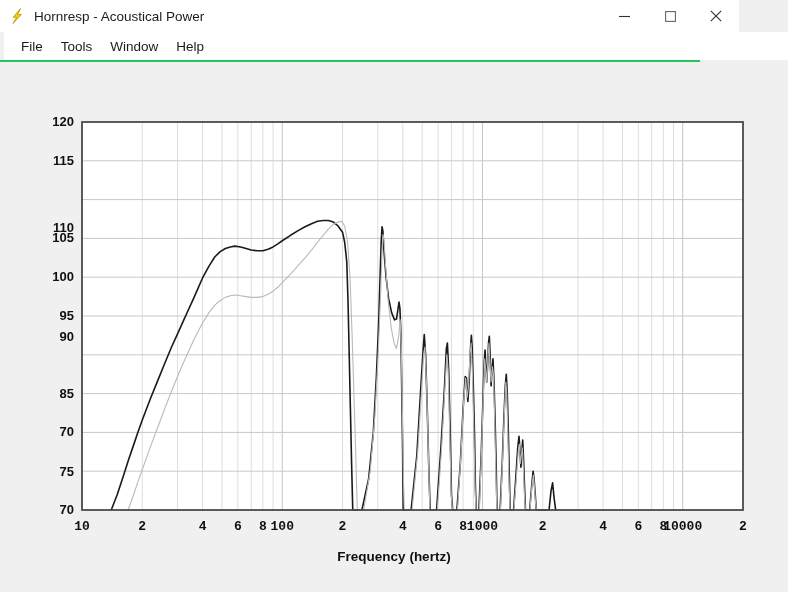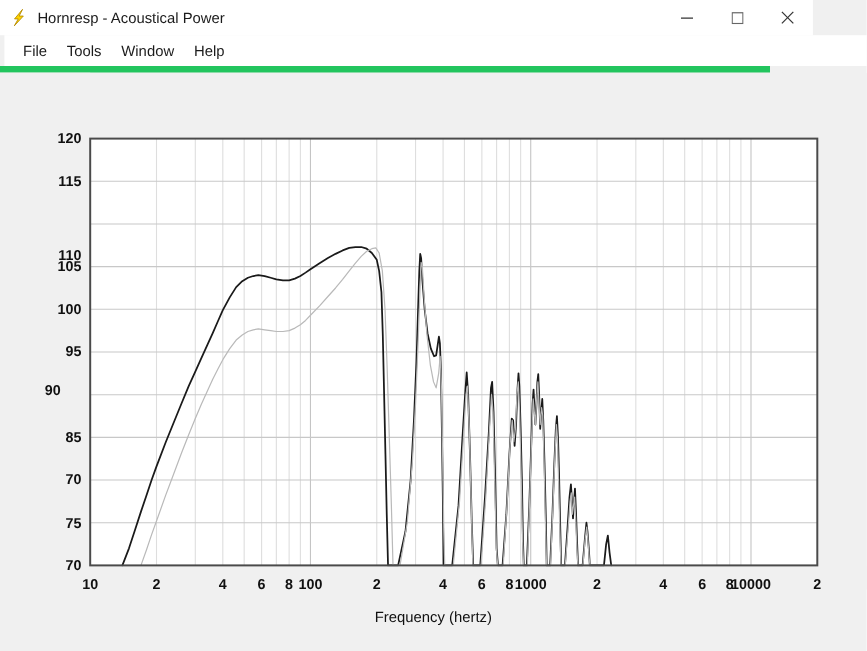--- a/index.html
+++ b/index.html
@@ -40,41 +40,41 @@
     padding-left:8px;box-sizing:border-box;
   }
   .menu-item{
     font-size:13.5px;color:#1b1b1b;padding:3px 9px;white-space:nowrap;
   }
 
   
   .client{
     position:absolute;left:0;top:60px;width:700px;height:532px;
     background:#f0f0f0;
-    border-top:6px solid #22c55e;
+    border-top:2px solid #22c55e;
     box-sizing:border-box;
   }
   .chart-title{
     position:absolute;left:0;top:19px;width:788px;text-align:center;
     font-size:14.5px;font-weight:bold;color:#101010;
     letter-spacing:0.2px;
     white-space:pre;
   }
   .xlabel{
     position:absolute;left:0;top:487px;width:788px;text-align:center;
-    font-size:13.5px;font-weight:normal;color:#101010;
+    font-size:13.5px;font-weight:bold;color:#101010;
   }
   #plot{position:absolute;left:0;top:0;}
 
   .ytick,.xtick{
     position:absolute;font-size:13px;font-weight:bold;color:#101010;
     font-family:"Liberation Sans", sans-serif;
   }
   .ytick{text-align:right;}
-  .xtick{text-align:center;}
+  .xtick{text-align:center;font-family:Liberation Mono, monospace;}
 </style>
 </head>
 <body>
 
 <div id="app">
 
   <div class="titlebar">
     <div class="app-icon">
       <svg width="18" height="18" viewBox="0 0 18 18">
         <polygon points="11.5,1.5 4.2,10.2 7.6,10.2 4.0,16.5 12.2,7.6 8.4,7.6" fill="#ffd400" stroke="#b58b00" stroke-width="0.8" stroke-linejoin="round"></polygon>
@@ -160,21 +160,21 @@
         <rect x="744" y="0" width="44" height="470" fill="#f0f0f0"></rect>
         <rect x="82" y="60" width="661" height="388" fill="none" stroke="#4a4a4a" stroke-width="1.8"></rect>
       </svg>
     <div id="ticklayer">
         <div class="ytick" style="left: 22px; width: 52px; top: 52px;">120</div>
         <div class="ytick" style="left: 22px; width: 52px; top: 90.8px;">115</div>
         <div class="ytick" style="left: 22px; width: 52px; top: 129.6px; margin-top: 28px;">110</div>
         <div class="ytick" style="left: 22px; width: 52px; top: 168.4px;">105</div>
         <div class="ytick" style="left: 22px; width: 52px; top: 207.2px;">100</div>
         <div class="ytick" style="left: 22px; width: 52px; top: 246px;">95</div>
-        <div class="ytick" style="left: 22px; width: 52px; top: 281px; text-align: center;">90</div>
+        <div class="ytick" style="left: 22px; width: 52px; top: 267px;">90</div>
         <div class="ytick" style="left: 22px; width: 52px; top: 323.6px;">85</div>
         <div class="ytick" style="left: 22px; width: 52px; top: 362.4px;">70</div>
         <div class="ytick" style="left: 22px; width: 52px; top: 402px;">75</div>
         <div class="ytick" style="left: 22px; width: 52px; top: 440px;">70</div>
         <div class="xtick" style="left: 52px; width: 60px; top: 457px;">10</div>
         <div class="xtick" style="left: 112.278px; width: 60px; top: 457px;">2</div>
         <div class="xtick" style="left: 172.557px; width: 60px; top: 457px;">4</div>
         <div class="xtick" style="left: 207.817px; width: 60px; top: 457px;">6</div>
         <div class="xtick" style="left: 232.835px; width: 60px; top: 457px;">8</div>
         <div class="xtick" style="left: 252.241px; width: 60px; top: 457px;">100</div>

